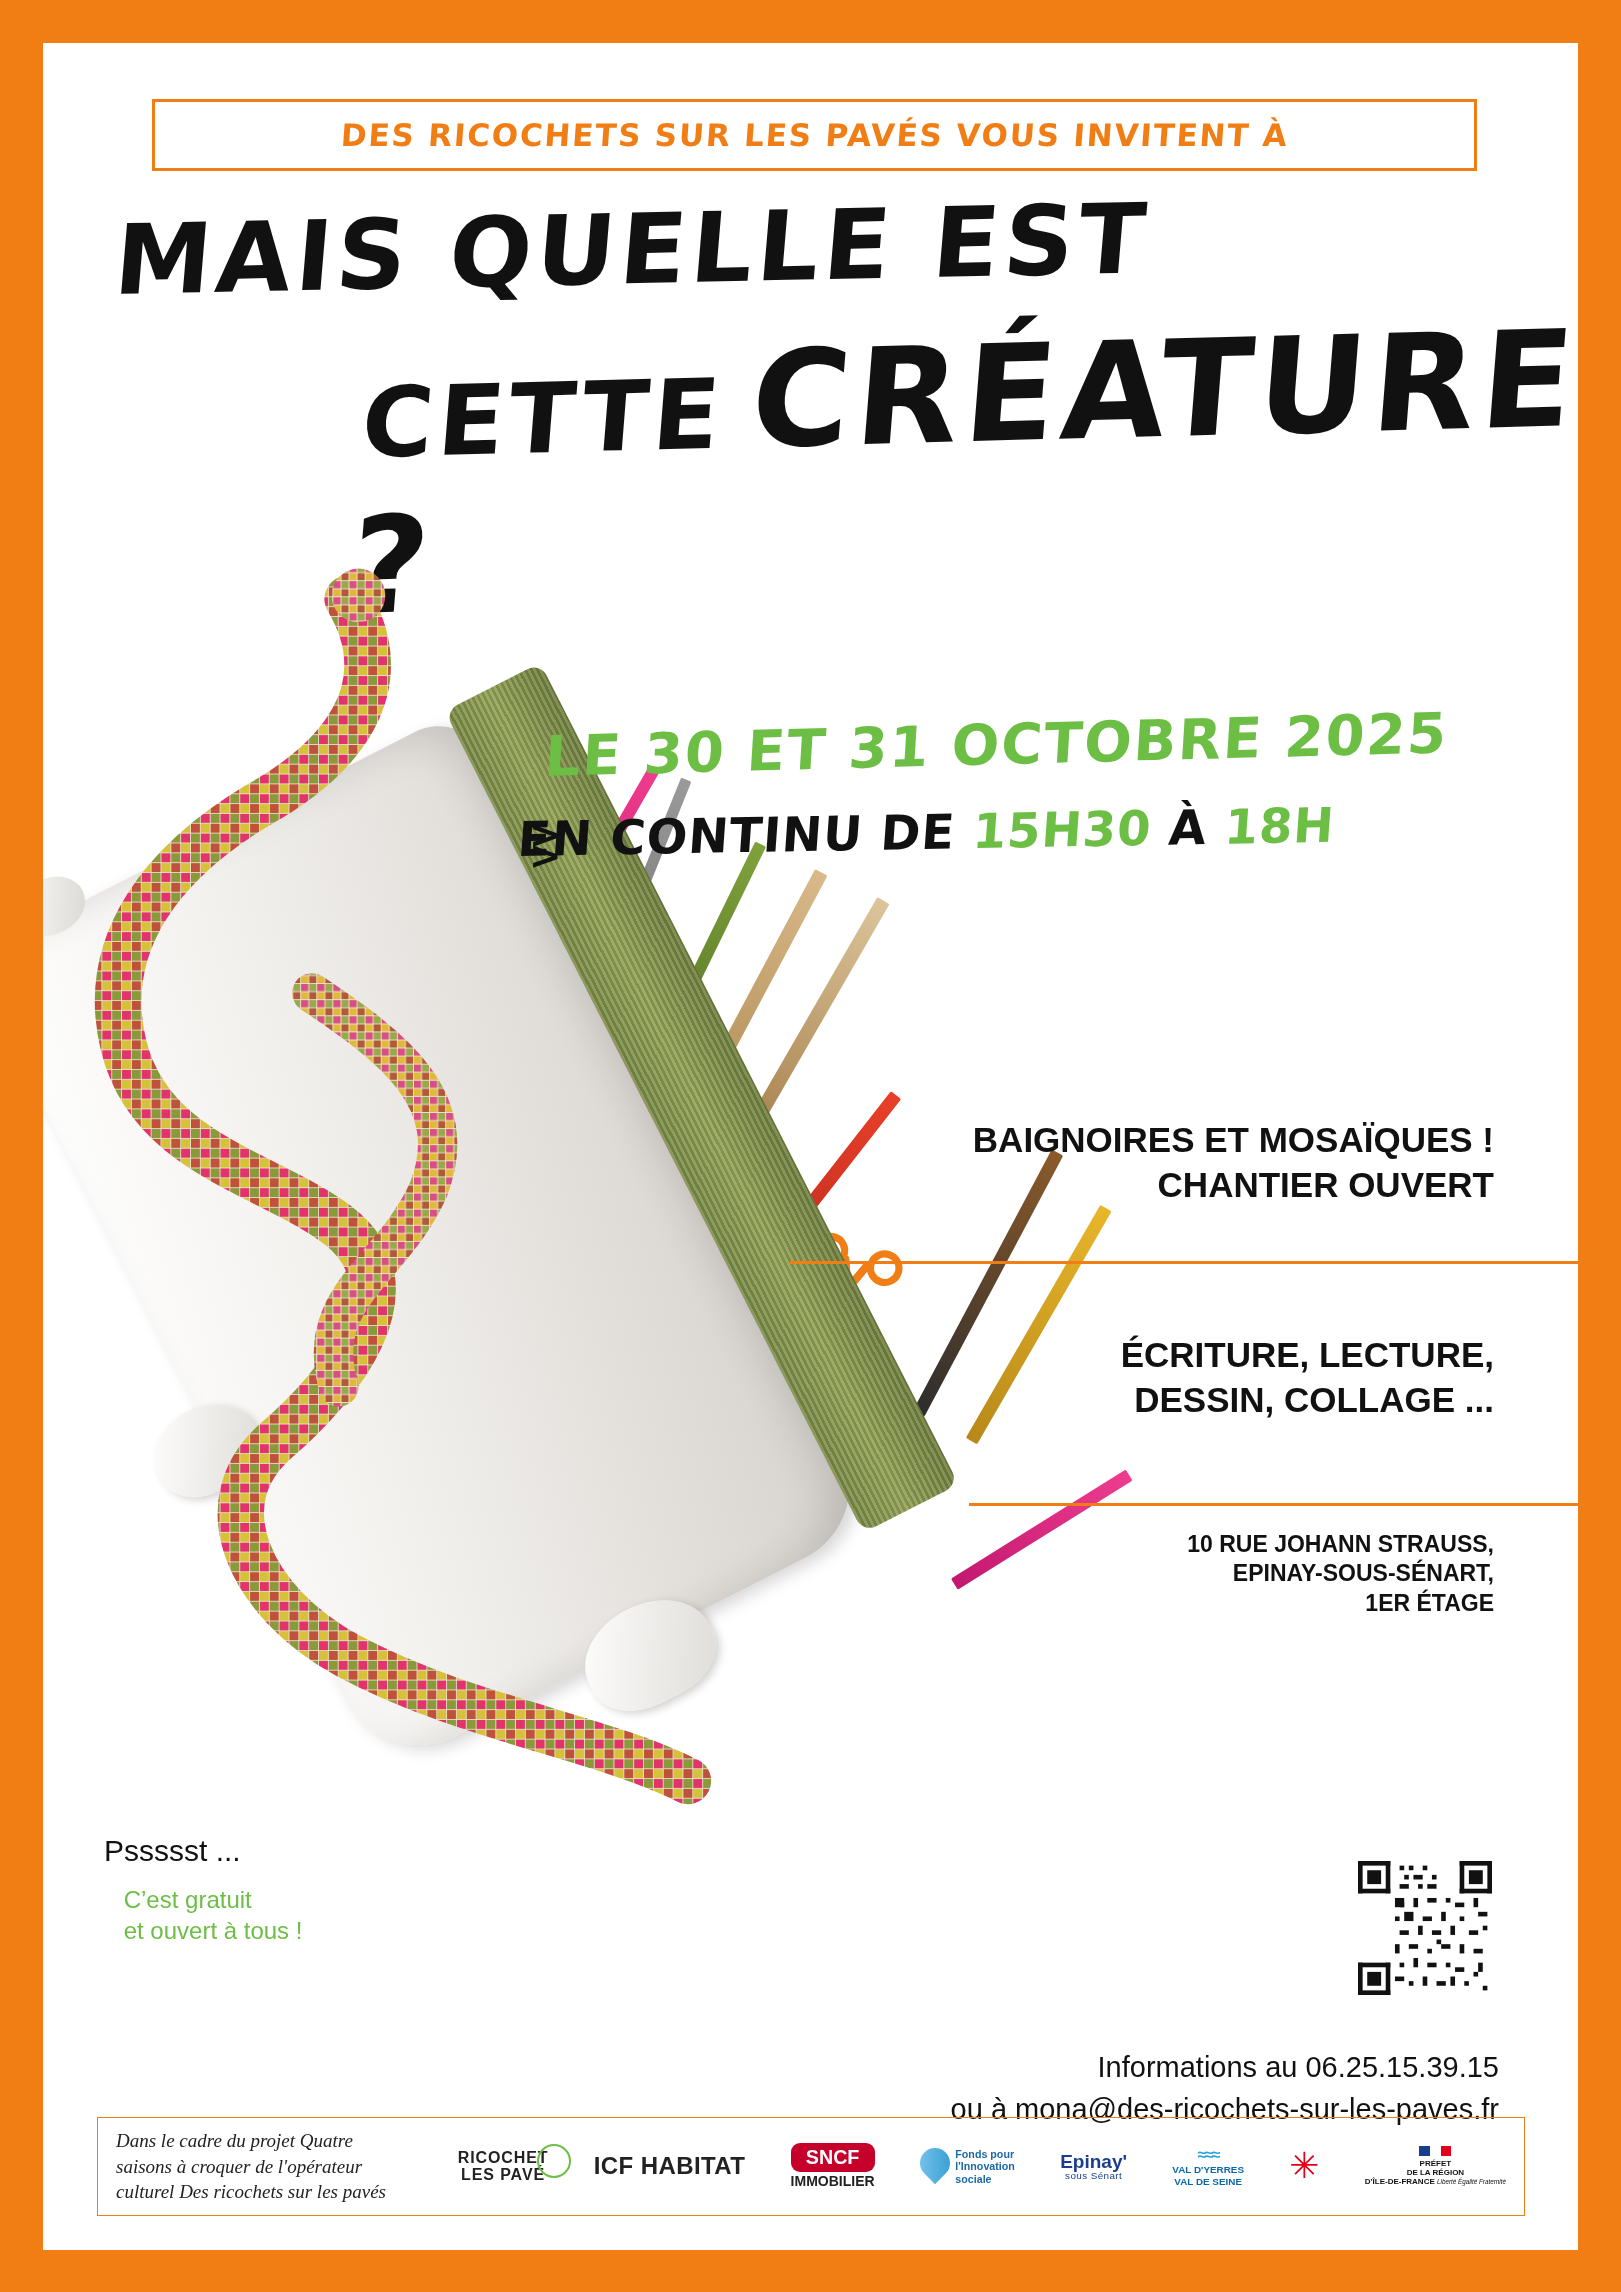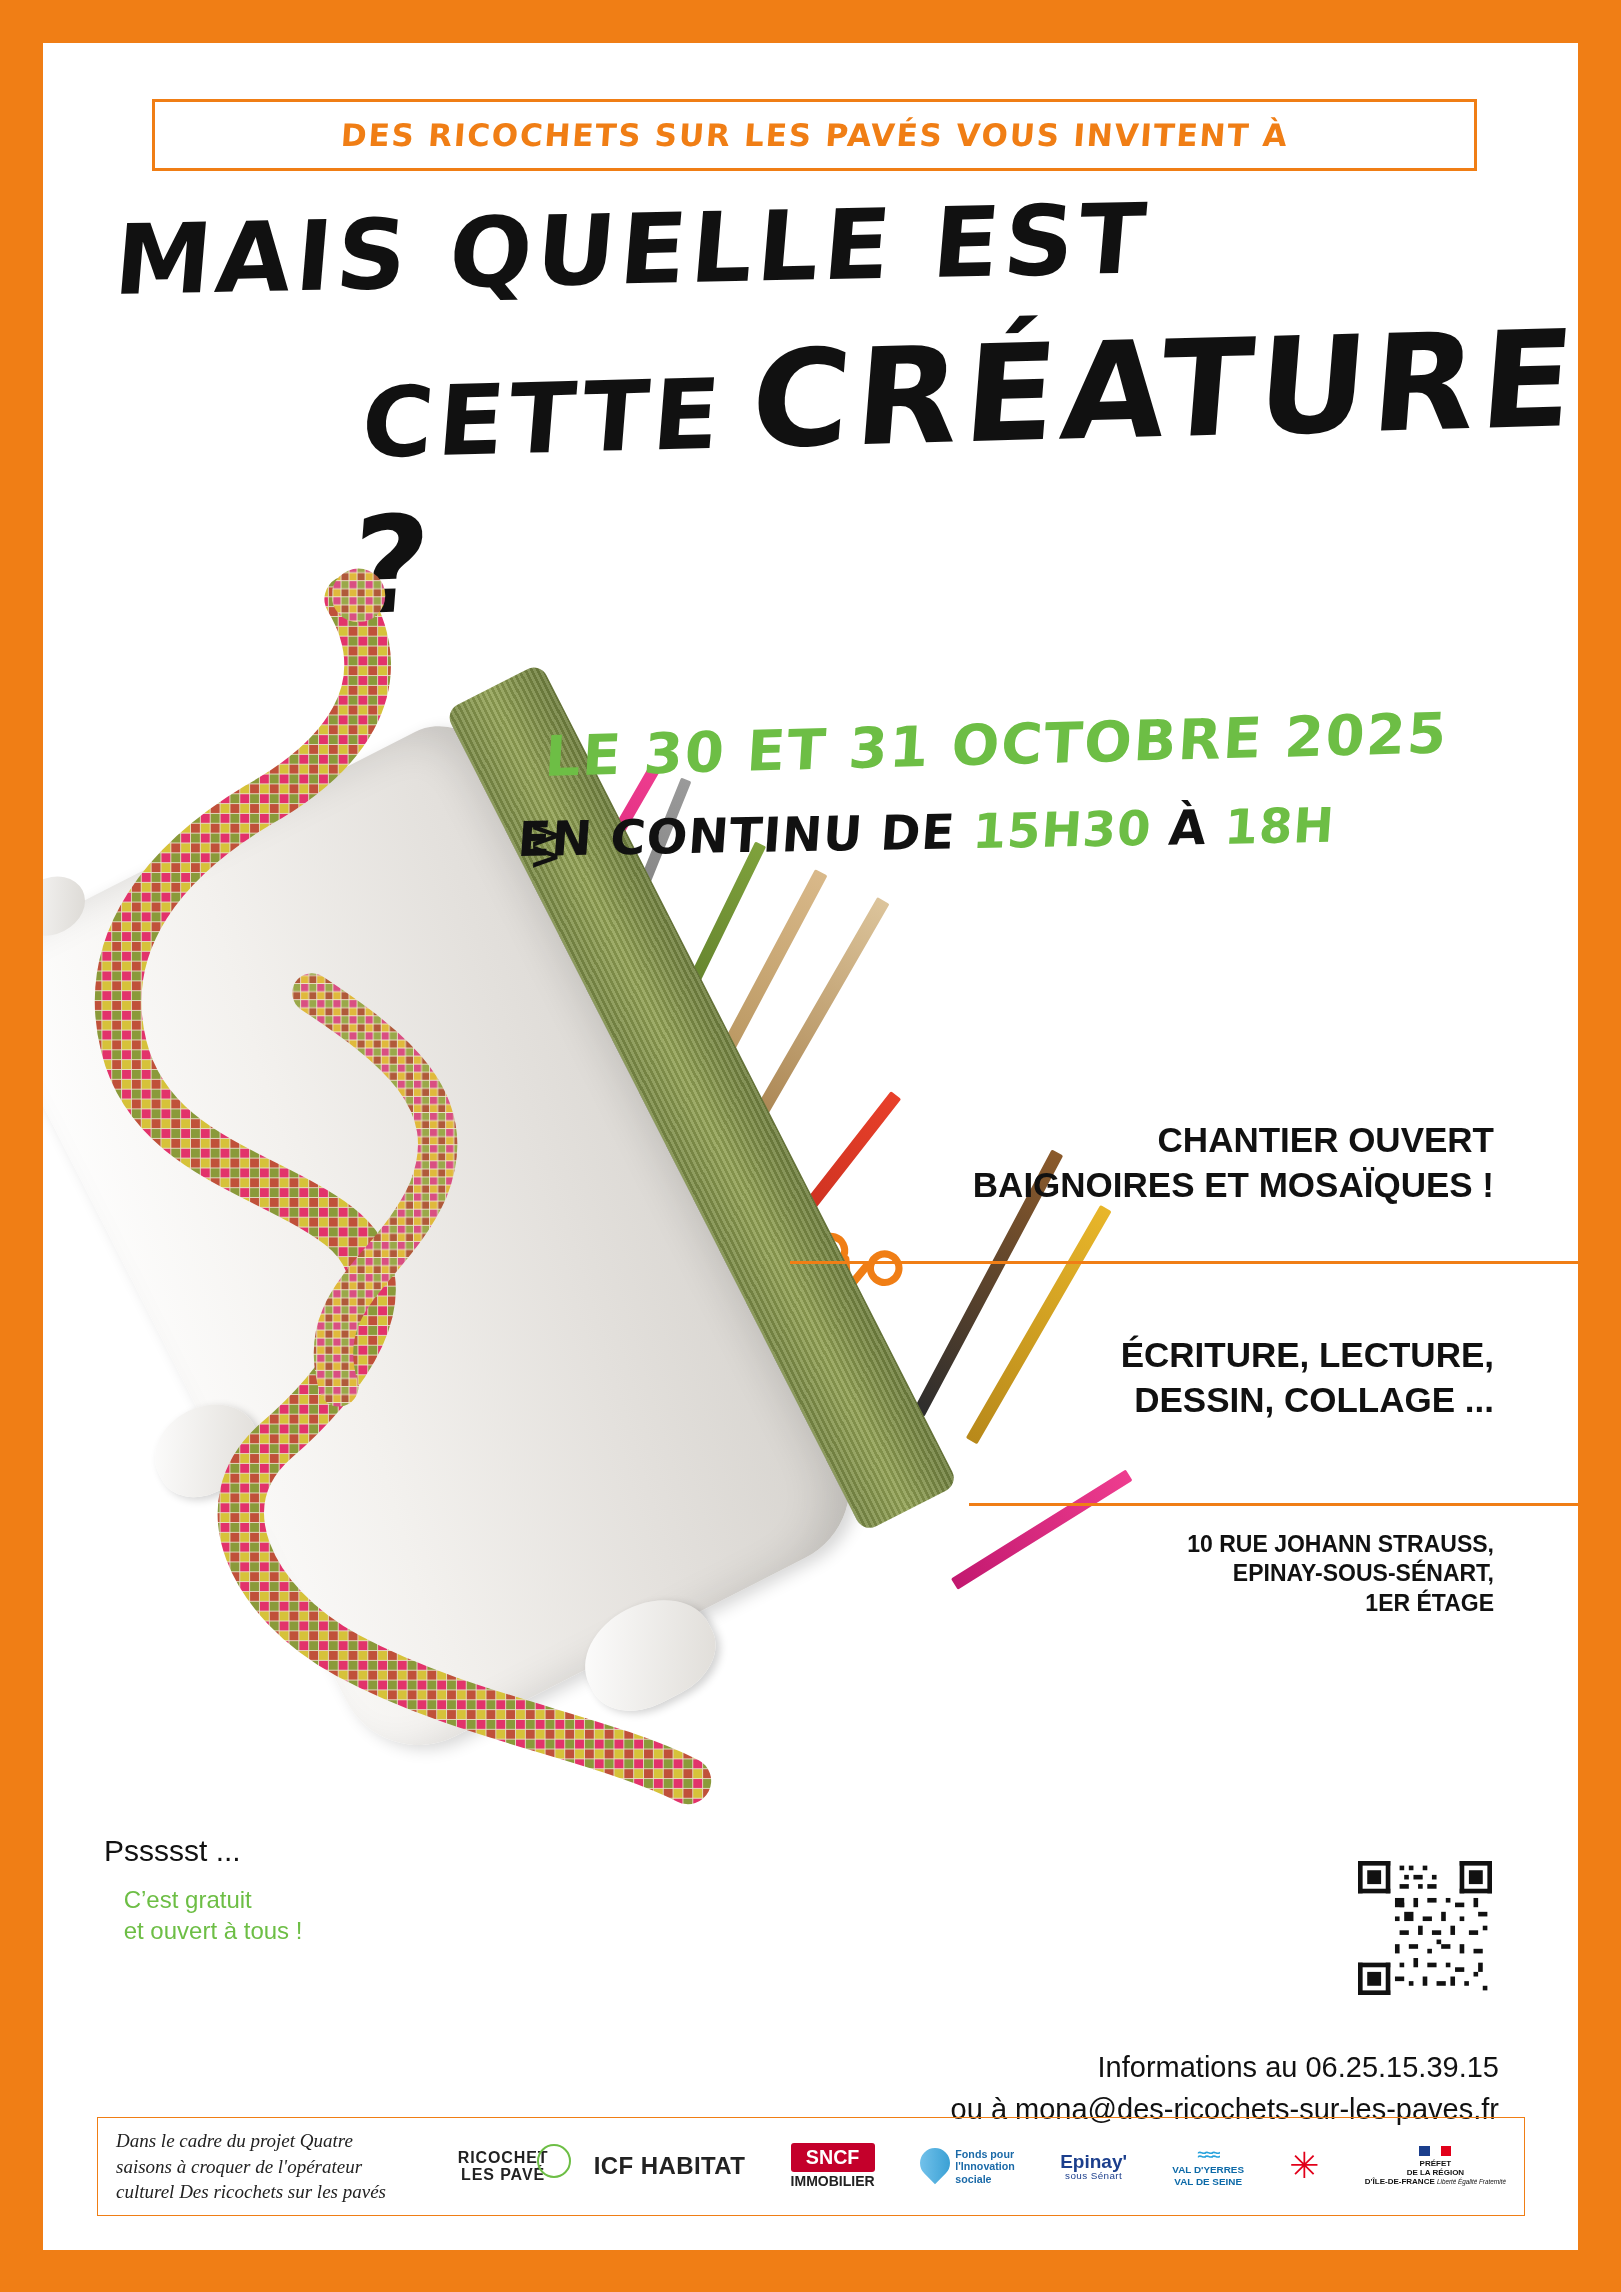--- a/index.html
+++ b/index.html
@@ -183,21 +183,21 @@
     display:flex;align-items:center;gap:27px;flex:1;justify-content:space-between;
   }
   .logo{font-size:10.7px;color:#222;text-align:center;line-height:1.1;}
 
   .logo-ricochet{font-weight:bold;font-size:16px;letter-spacing:0.9px;position:relative;}
   .logo-ricochet .circ{
     position:absolute;right:-23px;top:-5.4px;width:30px;height:30px;border-radius:50%;
     border:2.7px solid #6DBE45;
   }
   .logo-icf{font-weight:bold;font-size:24px;letter-spacing:0.4px;}
-  .logo-sncf{background:#C4002B;color:#fff;font-weight:bold;font-size:19.7px;padding:3.6px 9px;border-radius:3px;}
+  .logo-sncf{background:#C4002B;color:#fff;font-weight:bold;font-size:19.7px;padding:3.6px 9px;border-radius:9px;}
   .logo-sncf-sub{color:#222;font-size:14px;font-weight:bold;margin-top:1.8px;}
   .logo-fonds{display:flex;align-items:flex-start;gap:5.4px;}
   .logo-fonds .drop{
     width:30px;height:30px;border-radius:50% 50% 50% 0;
     background:linear-gradient(135deg,#7ec8ef,#2f9ad0);transform:rotate(-45deg);
   }
   .logo-fonds .txt{font-size:10.7px;color:#1b6aa8;font-weight:bold;text-align:left;line-height:1.15;}
   .logo-epinay{font-weight:bold;font-size:19px;color:#1b3e8c;line-height:1;}
   .logo-epinay small{display:block;font-size:9.9px;font-weight:normal;letter-spacing:0.4px;}
   .logo-vds{font-size:9.9px;color:#0d6aa8;font-weight:bold;line-height:1.2;}
@@ -324,22 +324,22 @@
     <span class="date-line2">
       <span>EN CONTINU DE </span><span class="grn">15H30</span><span> À </span><span class="grn">18H</span>
     </span>
     <div class="arrow-marks">&gt;<br>&gt;</div>
   </div>
 
   <div class="rule" id="rule1"></div>
   <div class="rule" id="rule2"></div>
 
   <div class="info-block" id="info1">
+    <div>BAIGNOIRES ET MOSAÏQUES !</div>
     <div>CHANTIER OUVERT</div>
-    <div>BAIGNOIRES ET MOSAÏQUES !</div>
   </div>
 
   <div class="info-block" id="info2">
     <div>ÉCRITURE, LECTURE,</div>
     <div>DESSIN, COLLAGE ...</div>
   </div>
 
   <div class="info-block" id="info3">
     <div>10 RUE JOHANN STRAUSS,</div>
     <div>EPINAY-SOUS-SÉNART,</div>

